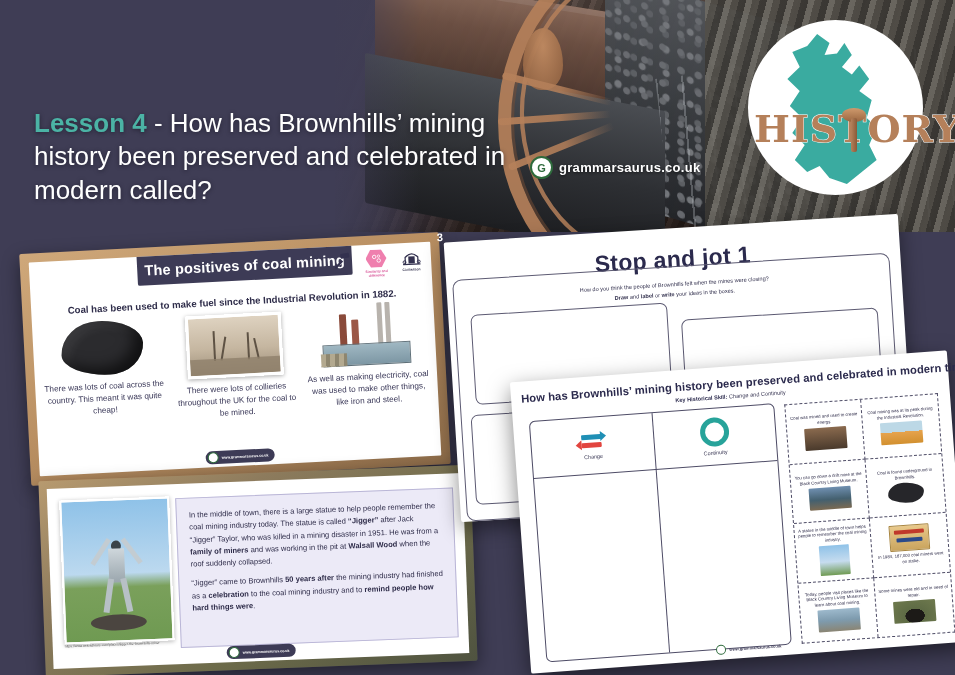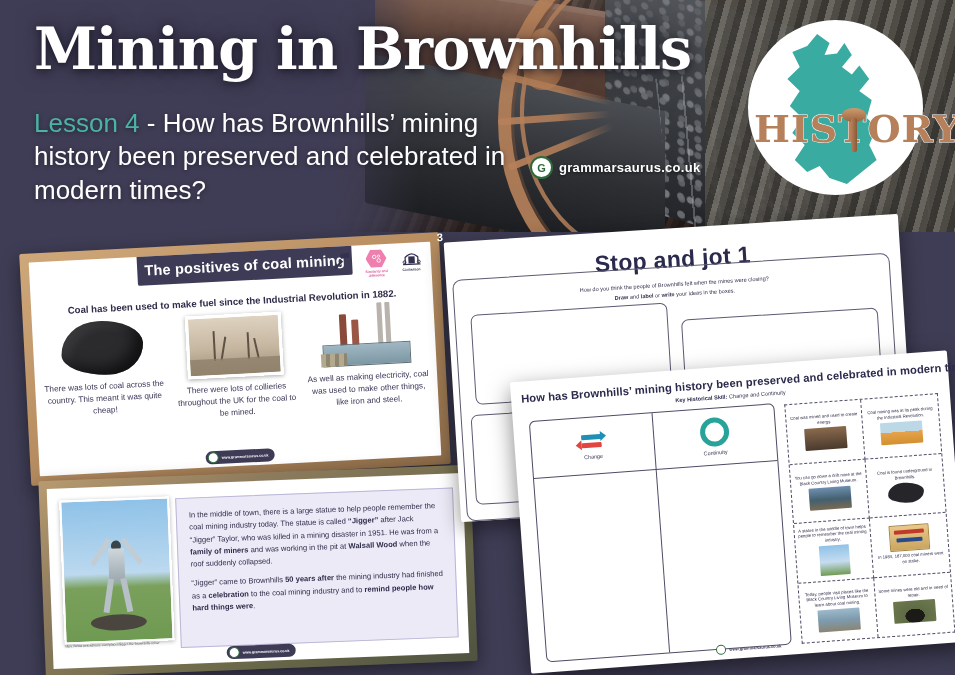--- a/index.html
+++ b/index.html
@@ -73,21 +73,21 @@
     font-weight:700;font-size:57px;line-height:1;color:#ffffff;
     letter-spacing:-1px;
     text-shadow:0 2px 7px rgba(20,18,30,.75), 0 0 22px rgba(20,18,30,.55);
     z-index:6;
   }
   .subtitle{
     position:absolute;left:34px;top:107px;width:480px;z-index:6;
     font-size:26px;line-height:1.28;color:#ffffff;font-weight:300;
     text-shadow:0 1px 4px rgba(20,18,30,.6);
   }
-  .subtitle .lesson{color:#4bb3a5;font-weight:400;}
+  .subtitle .lesson{color:#4bb3a5;font-weight:700;}
 
   
   .hero-credit{position:absolute;left:530px;top:156px;display:flex;align-items:center;gap:6px;z-index:7;}
   .gs-badge{width:19px;height:19px;border-radius:50%;background:#fff;border:2px solid #2e6b3c;
      display:flex;align-items:center;justify-content:center;color:#2e6b3c;font-size:11px;font-weight:700;}
   .hero-credit .txt{color:#fff;font-weight:700;font-size:13px;letter-spacing:.3px;
      text-shadow:0 1px 3px rgba(0,0,0,.6);}
 
   
   .lh-logo{position:absolute;left:748px;top:20px;width:175px;height:175px;z-index:8;}
@@ -284,24 +284,23 @@
 
     <div class="bronze-arch"></div>
     <div class="bronze-arch2"></div>
     <div class="bronze-hub"></div>
     <div class="bronze-spoke">
       <i style="transform:rotate(158deg)"></i>
       <i style="transform:rotate(176deg)"></i>
       <i style="transform:rotate(194deg)"></i>
     </div>
 
-    <h1 class="title">Mining in Brownhills</h1>
 
     <div class="subtitle">
-      <span class="lesson">Lesson 4</span><span> - How has Brownhills’ mining history been preserved and celebrated in modern times?</span>
+      <span class="lesson">Lesson 4</span><span> - How has Brownhills’ mining history been preserved and celebrated in modern called?</span>
     </div>
 
     <div class="hero-credit">
       <span class="gs-badge">G</span>
       <span class="txt">grammarsaurus.co.uk</span>
     </div>
 
     <div class="lh-logo">
       <div class="lh-disc"></div>
       <div class="lh-map"></div>

